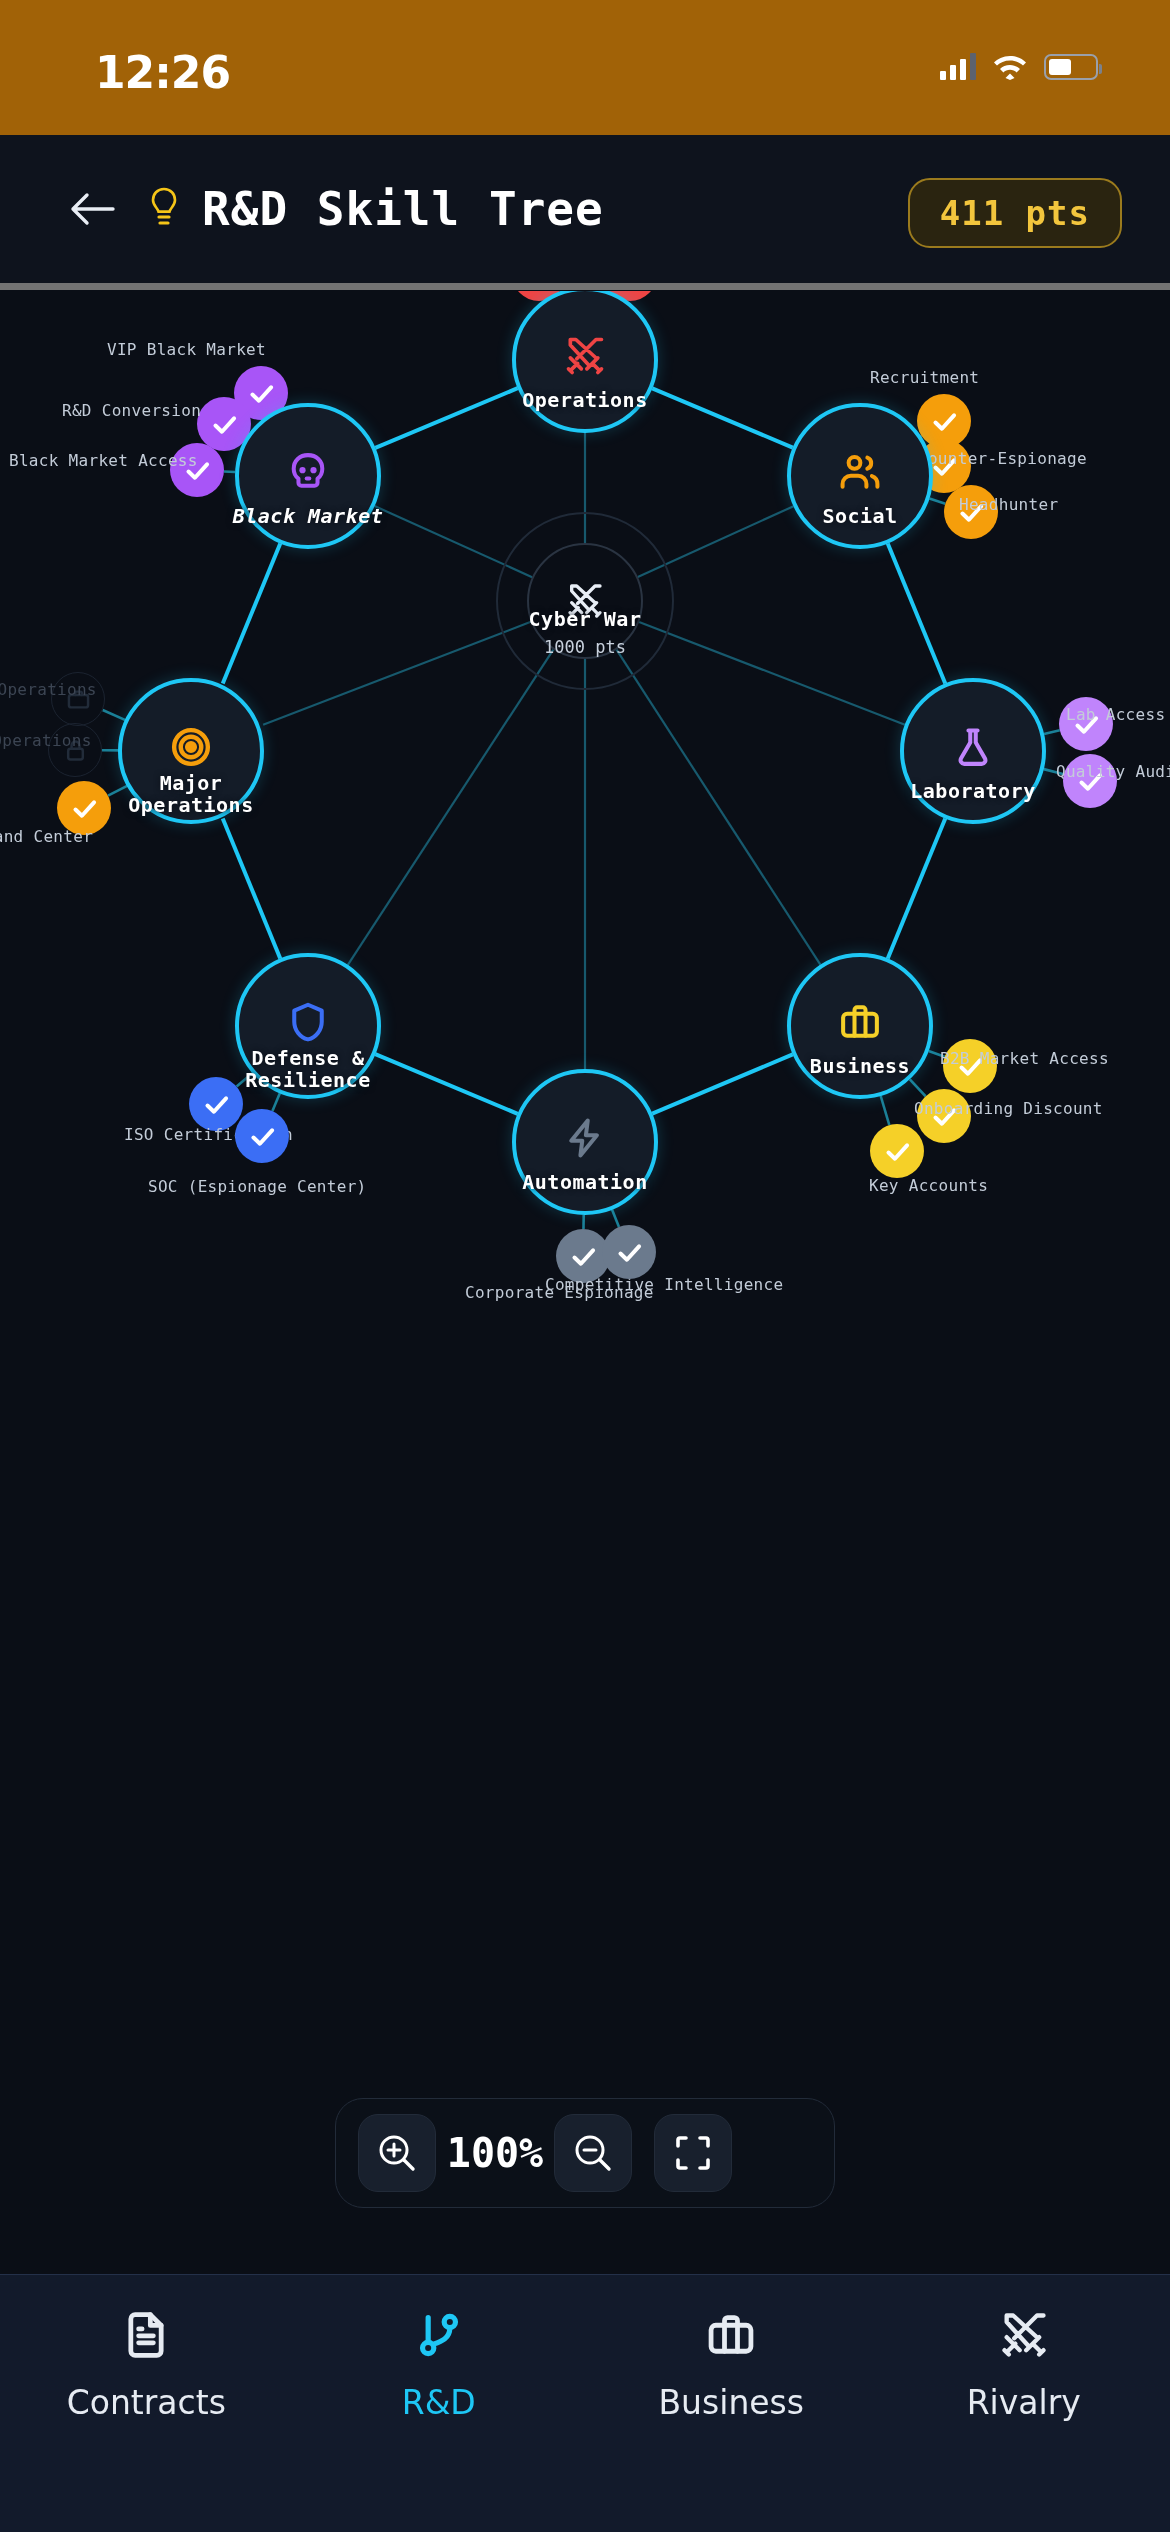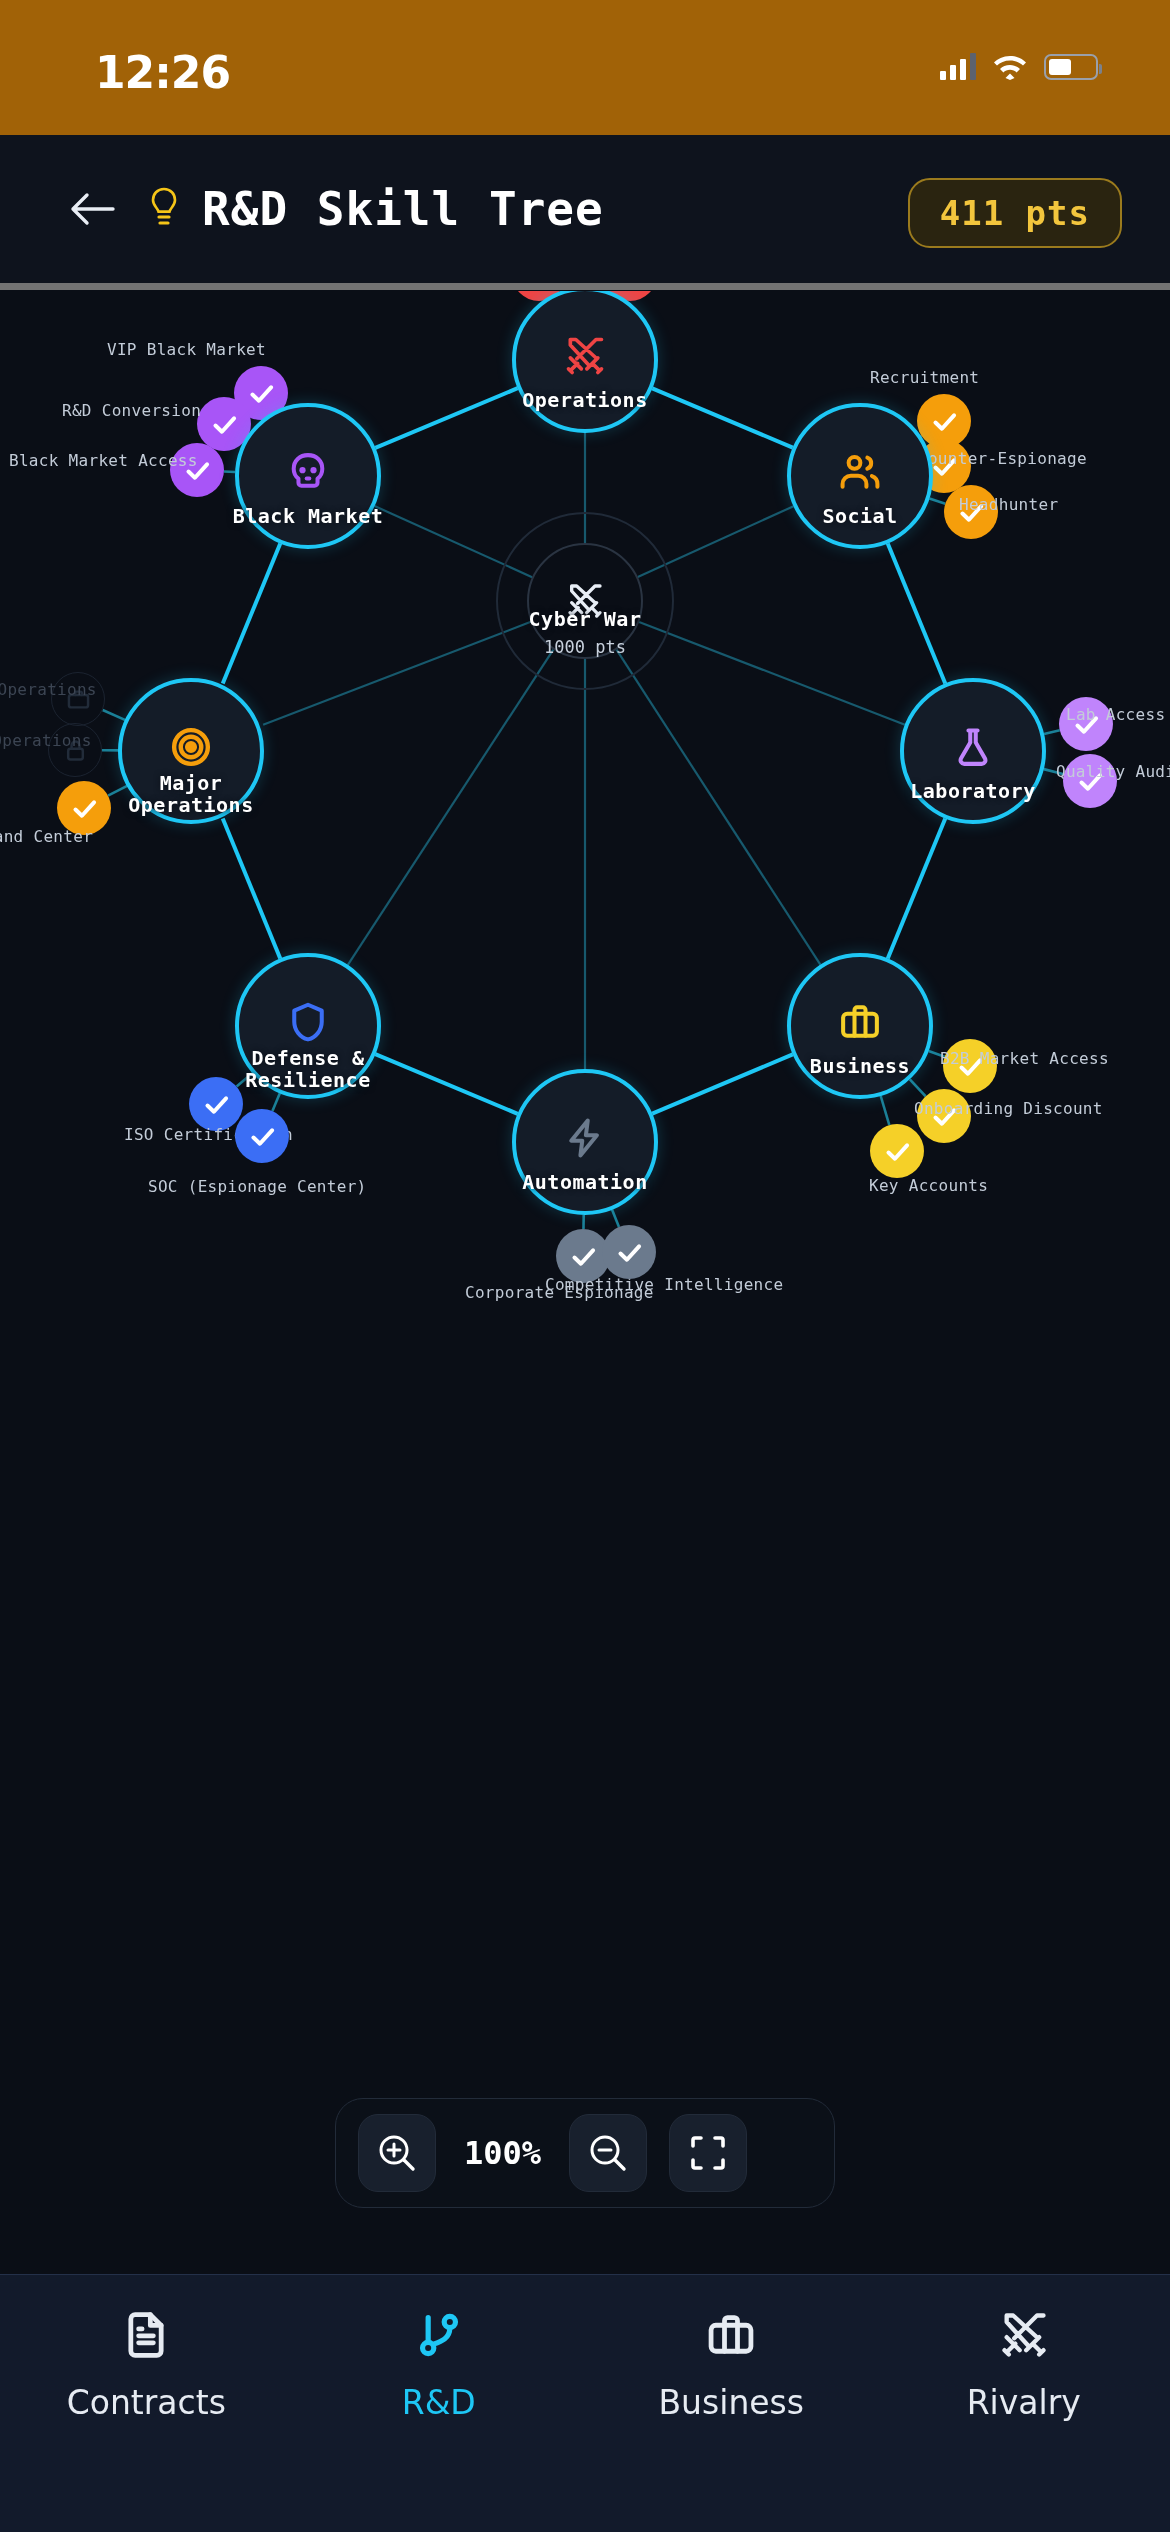--- a/index.html
+++ b/index.html
@@ -80,21 +80,21 @@
   #zoombar {
     position:absolute; left:335px; top:2098px; width:500px; height:110px;
     border:1.5px solid #222b39; border-radius:28px; background:#0b1018;
     display:flex; align-items:center; gap:0;
   }
   .zbtn {
     width:78px; height:78px; border-radius:20px; background:#18202d;
     border:1px solid #222b39; display:flex; align-items:center; justify-content:center;
   }
   #zb1{margin-left:22px}
-  #zpct{ width:133px; text-align:center; color:#fff; font-size:32px; font-weight:700; }
+  #zpct{ width:118px; text-align:center; color:#fff; font-size:40px; font-weight:700; }
   #zb2{margin-left:0}
   #zb3{margin-left:22px}
 
   
   #bottomnav {
     position:absolute; left:0; top:2274px; width:1170px; height:258px;
     background:#121a2b; border-top:1px solid #243049;
     display:flex; align-items:flex-start; padding-top:30px;
   }
   .navitem { flex:1; display:flex; flex-direction:column; align-items:center; gap:18px; position:relative; }
@@ -380,21 +380,21 @@
                 <circle cx="12" cy="12" r="9.2"></circle>
                 <circle cx="12" cy="12" r="5.6"></circle>
                 <circle cx="12" cy="12" r="2.1" fill="#f59e0b"></circle>
               </svg>
             </div>
             <div class="node-label" style="top: 91px;">Major
 Operations</div>
           </div>
         </div>
         <div class="node" style="left: 308px; top: 185px;">
-          <div class="node-circle" style="width: 146px; height: 146px;">
+          <div class="node-circle" style="width: 146px; height: 146px; font-style: italic;">
             <div class="node-ico" style="margin-bottom: 8px;">
               <svg width="44" height="44" viewBox="0 0 24 24" stroke="#a855f7" fill="none" stroke-width="2.2" stroke-linecap="round" stroke-linejoin="round">
                 <path d="M12 2.8c-4.6 0-7.8 3.2-7.8 7.4 0 2.6 1.1 4.3 2.6 5.4v2.3a1.6 1.6 0 0 0 1.6 1.6h7.2a1.6 1.6 0 0 0 1.6-1.6v-2.3c1.5-1.1 2.6-2.8 2.6-5.4 0-4.2-3.2-7.4-7.8-7.4z"></path>
                 <circle cx="9" cy="11" r="1.7" fill="#a855f7" stroke="none"></circle>
                 <circle cx="15" cy="11" r="1.7" fill="#a855f7" stroke="none"></circle>
                 <path d="M11.3 15.6h1.4"></path>
               </svg>
             </div>
             <div class="node-label" style="top: 99px;">Black Market</div>
           </div>

